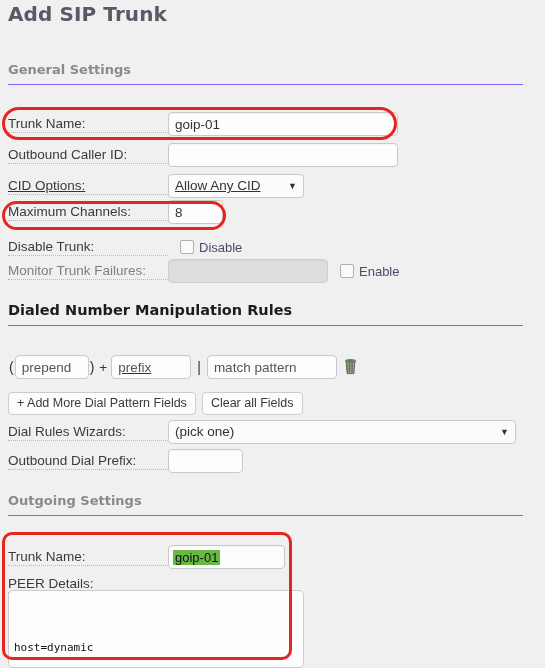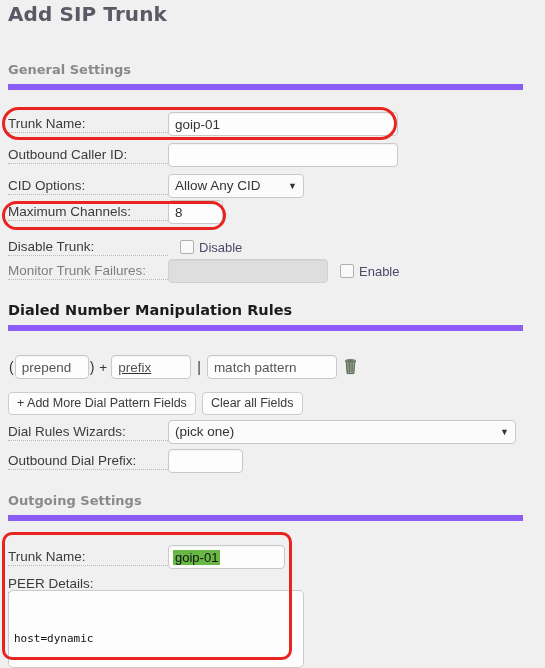--- a/index.html
+++ b/index.html
@@ -40,21 +40,21 @@
     position: absolute;
     left: 8px;
     width: 515px;
   }
   .sec-head {
     font-size: 13px;
     font-weight: bold;
     color: #8a8a8a;
     font-family: "DejaVu Sans", sans-serif;
     padding-bottom: 7px;
-    border-bottom: 6px solid #8b5cf6;
+    border-bottom: 1px solid #8b5cf6;
     width: 515px;
     box-sizing: border-box;
   }
   .sec-head.dark {
     color: #1c1c1c;
     font-size: 14.5px;
     font-family: "DejaVu Sans", sans-serif;
   }
 
   
@@ -173,21 +173,21 @@
     left: 8px;
     width: 296px;
     height: 78px;
     border: 1px solid #cbcbcb;
     border-radius: 5px;
     background: #fdfdfd;
     font-family: "DejaVu Sans Mono", monospace;
     font-size: 11px;
     line-height: 15.5px;
     color: #111;
-    padding: 9px 5px;
+    padding: 18px 5px;
     white-space: pre;
     overflow: hidden;
   }
   .hl-sans {
     background: #69b845;
     color: #111;
     padding: 0 2px;
     font-family: "Liberation Sans", sans-serif;
   }
 
@@ -215,21 +215,21 @@
   <div class="row" style="top:111px;">
     <span class="lbl w160">Trunk Name:</span>
     <input class="txt" style="width: 230px;" type="text" value="goip-01">
   </div>
 
   <div class="row" style="top:142px;">
     <span class="lbl w160">Outbound Caller ID:</span>
     <input class="txt" style="width: 230px;" type="text" value="">
   </div>
 
-  <div class="row" style="top:173px;">
+  <div class="row" style="top:173px;text-decoration:underline;">
     <span class="lbl w160">CID Options:</span>
     <span class="selwrap">
       <div class="selbox" style="width:136px; line-height:22px;">Allow Any CID</div>
       <span class="arrow">▼</span>
     </span>
   </div>
 
   <div class="row" style="top:199px;">
     <span class="lbl w160">Maximum Channels:</span>
     <input class="txt" style="width: 55px;" type="text" value="8">

